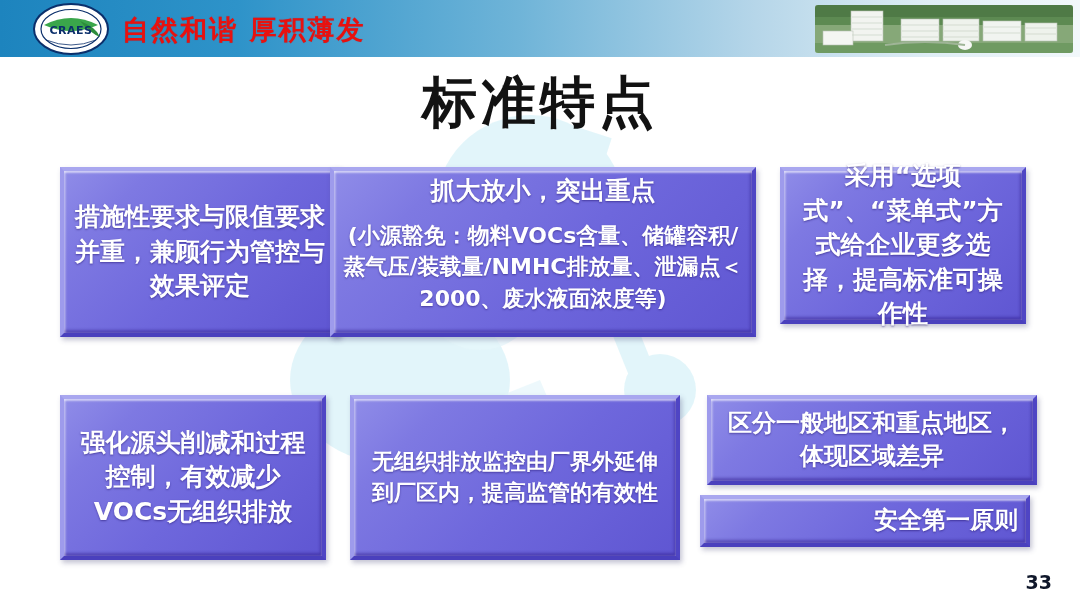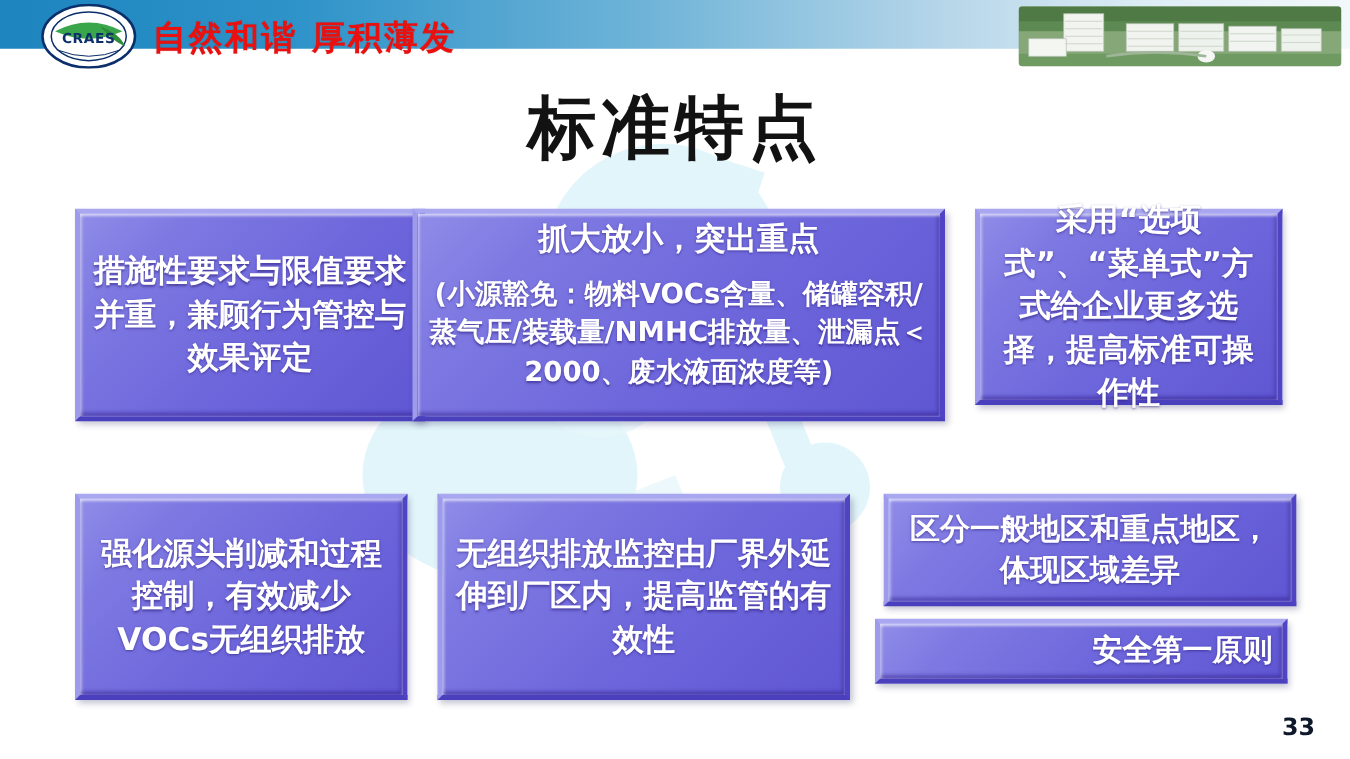--- a/index.html
+++ b/index.html
@@ -25,21 +25,21 @@
     left:230px; top:90px;
     width:500px; height:400px;
     opacity:0.40;
     pointer-events:none;
     z-index:0;
   }
 
   
   .header {
     position:absolute; left:0; top:0;
-    width:1080px; height:39px;
+    width:1080px; height:57px;
     background:linear-gradient(to right,#1d84be 0%,#2e93c9 22%,#6fb4d8 48%,#b6d6e9 70%,#dfeef5 86%,#f2f8fb 100%);
     z-index:5;
   }
   .logo {
     position:absolute; left:32px; top:3px;
     width:78px; height:52px;
   }
   .header-title {
     position:absolute; left:122px; top:12px;
     font-family:"DejaVu Sans","Liberation Sans",sans-serif;
@@ -115,21 +115,21 @@
   #box-2 .box-head { font-size:25px; margin-bottom:12px; }
   #box-2 .box-text { font-size:22px; line-height:1.45; }
 
   #box-3 { left:780px; top:167px; width:246px; height:157px; }
   #box-3 .box-text { font-size:25px; }
 
   #box-4 { left:60px;  top:395px; width:266px; height:165px; }
   #box-4 .box-text { font-size:25px; }
 
   #box-5 { left:350px; top:395px; width:330px; height:165px; }
-  #box-5 .box-text { font-size:25px; }
+  #box-5 .box-text { font-size:22px; }
 
   #box-6 { left:707px; top:395px; width:330px; height:90px; }
   #box-6 .box-text { font-size:24px; }
 
   #box-7 { left:700px; top:495px; width:330px; height:52px;align-items:flex-end; }
   #box-7 .box-text { font-size:24px; }
 
   
   .page-number {
     position:absolute; right:28px; bottom:14px;

